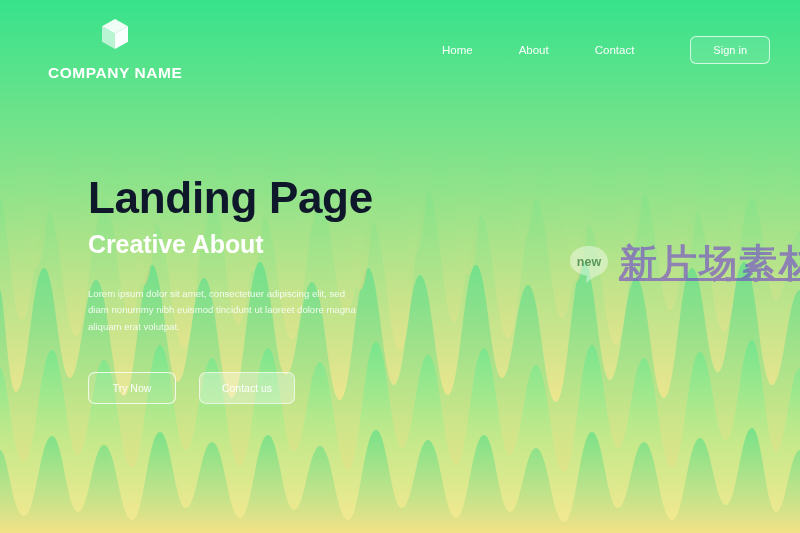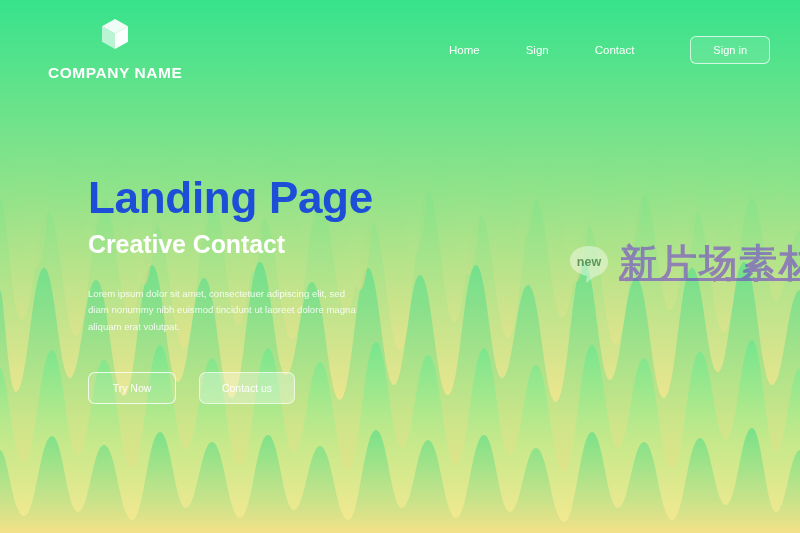--- a/index.html
+++ b/index.html
@@ -37,21 +37,21 @@
     color:#ffffff; font-size:11px;
     padding:7px 22px; border-radius:6px;
     border:1.3px solid rgba(255,255,255,.72);
     background:rgba(255,255,255,.10);
     white-space:nowrap; cursor:pointer;
   }
 
   
   .hero { position:absolute; left:88px; top:176px; z-index:5; width:420px; }
   .hero-title {
-    color:#1d4ed8; font-size:44px; font-weight:bold;
+    color:#0f172a; font-size:44px; font-weight:bold;
     line-height:1.02; letter-spacing:-.3px; white-space:nowrap;
   }
   .hero-subtitle {
     color:#ffffff; font-size:25px; font-weight:bold;
     margin-top:9px; letter-spacing:-.1px; white-space:nowrap;
   }
   .hero-text {
     color:rgba(255,255,255,.86); font-size:9.6px;
     line-height:1.72; margin-top:27px; width:272px;
   }
@@ -225,29 +225,29 @@
       <svg class="logo-cube" viewBox="0 0 30 32">
         <polygon points="15,1 28,8.2 15,15.4 2,8.2" fill="#ffffff" fill-opacity=".92"></polygon>
         <polygon points="2,8.2 15,15.4 15,31 2,23.8" fill="#ffffff" fill-opacity=".62"></polygon>
         <polygon points="28,8.2 28,23.8 15,31 15,15.4" fill="#ffffff" fill-opacity=".98"></polygon>
       </svg>
       <span class="brand-name">COMPANY NAME</span>
     </div>
 
     <nav class="nav">
       <a class="nav-link" href="#">Home</a>
-      <a class="nav-link" href="#">Sign</a>
+      <a class="nav-link" href="#">About</a>
       <a class="nav-link" href="#">Contact</a>
       <button class="signin-btn">Sign in</button>
     </nav>
   </div>
 
   <div class="hero">
     <h1 class="hero-title">Landing Page</h1>
-    <h2 class="hero-subtitle">Creative Contact</h2>
+    <h2 class="hero-subtitle">Creative About</h2>
     <p class="hero-text">Lorem ipsum dolor sit amet, consectetuer adipiscing elit, sed diam nonummy nibh euismod tincidunt ut laoreet dolore magna aliquam erat volutpat.</p>
     <div class="hero-buttons">
       <button class="hero-btn">Try Now</button>
       <button class="hero-btn secondary">Contact us</button>
     </div>
   </div>
 
   <div class="watermark">
     <span class="wm-badge">
       <svg viewBox="0 0 42 40" xmlns="http://www.w3.org/2000/svg">

